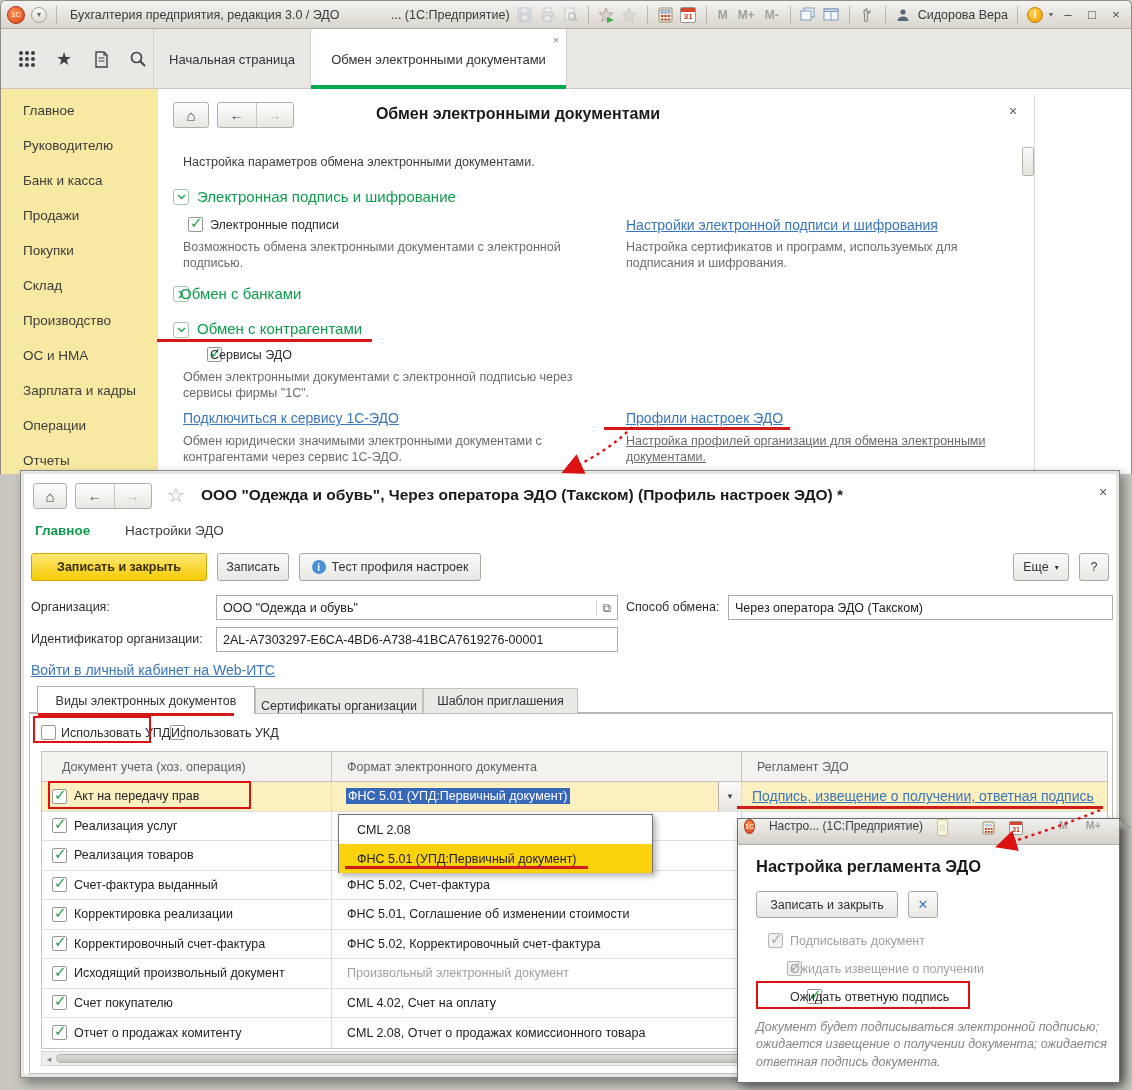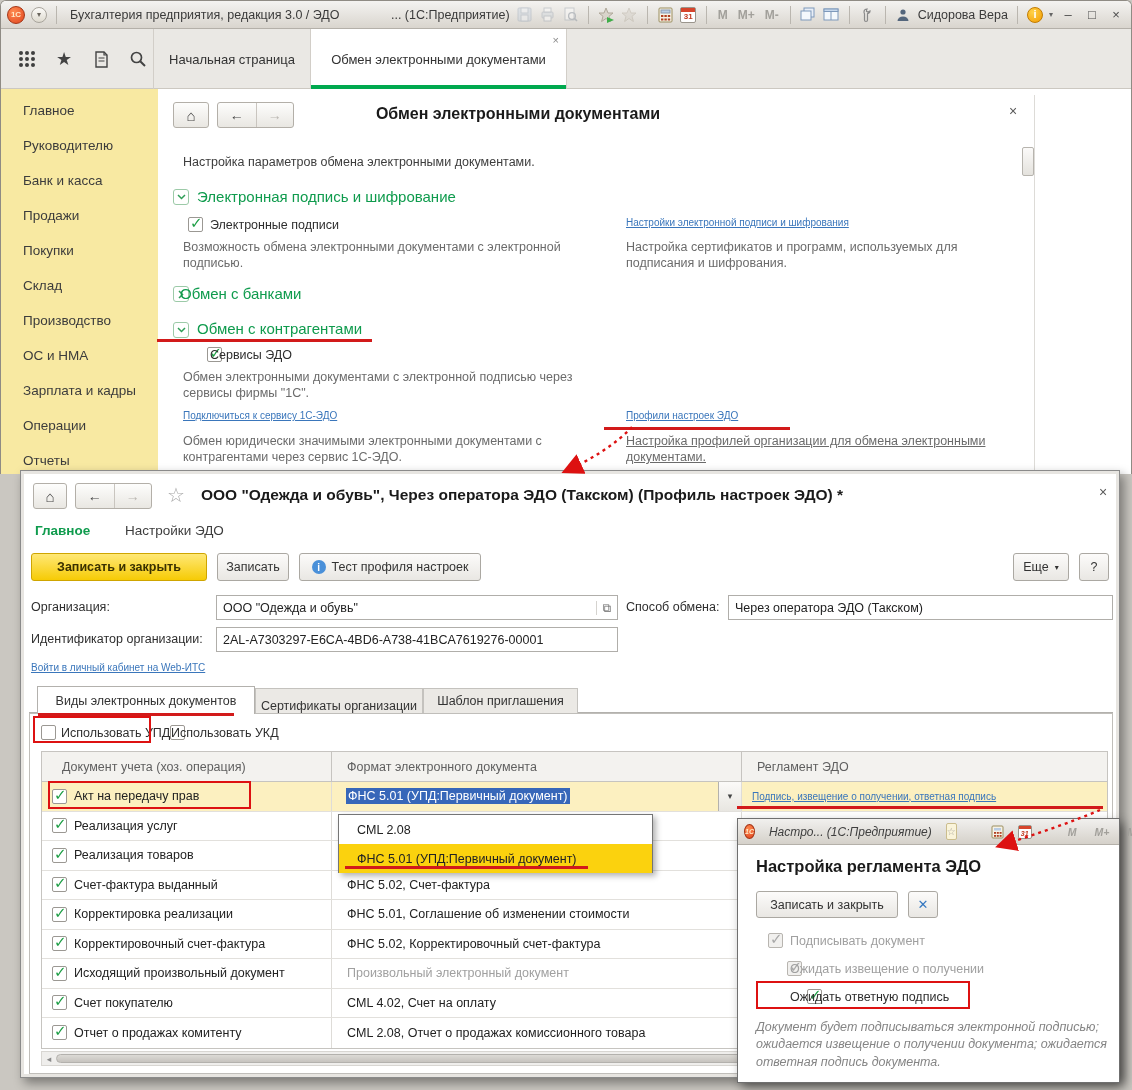--- a/index.html
+++ b/index.html
@@ -46,21 +46,21 @@
   .scroll-thumb{position:absolute;border:1px solid #b7b4ae;border-radius:2px;background:linear-gradient(#fbfaf9,#e4e2dd);}
   .introtext{font-size:12.5px;color:#3d3d3d;}
   .expander{width:16px;height:16px;border:1px solid #9ccaa8;border-radius:3px;display:flex;align-items:center;justify-content:center;background:#fff;}
   .sechead{font-size:15px;color:#0f9b4d;white-space:nowrap;}
   .cb{width:15px;height:15px;border:1px solid #9b9893;background:#fff;border-radius:2px;position:relative;display:inline-block;}
   .cb.on::after{content:"✓";position:absolute;left:1px;top:-4px;font-size:15px;font-weight:bold;color:#1d9e45;}
   .cb.dis{background:#f1f0ee;border-color:#b8b5b0;}
   .cb.dis::after{color:#a8a8a8;}
   .cblabel{font-size:12.5px;color:#2e2e2e;}
   .desc{font-size:12.5px;color:#6b6b6b;line-height:1.3;}
-  .link{font-size:10px;color:#3a76bb;text-decoration:underline;cursor:pointer;white-space:nowrap;}
+  .link{font-size:14px;color:#3a76bb;text-decoration:underline;cursor:pointer;white-space:nowrap;}
   
   .win2{position:absolute;left:20px;top:470px;width:1100px;height:608px;background:#fff;border:1px solid #8a8a8a;box-shadow:inset 0 0 0 3px #e7e5e1, 4px 5px 10px rgba(0,0,0,.4);z-index:10;}
   .w2title{font-size:15.5px;font-weight:bold;color:#1a1a1a;white-space:nowrap;}
   .menu-green{font-size:13.5px;font-weight:bold;color:#0f9b4d;}
   .menu-plain{font-size:13.5px;color:#3d3d3d;}
   .btn{border:1px solid #aba8a2;border-radius:3px;background:linear-gradient(#fcfbfa,#e9e7e3);font-size:12.5px;color:#333;display:flex;align-items:center;justify-content:center;gap:6px;cursor:pointer;}
   .btn-yellow{background:linear-gradient(#ffe876,#f6cb05);border-color:#cfa500;font-weight:bold;color:#3a3000;}
   .ibadge{width:14px;height:14px;border-radius:50%;background:#4a90d9;color:#fff;font-size:10px;font-weight:bold;display:flex;align-items:center;justify-content:center;}
   .flabel{font-size:12.5px;color:#2e2e2e;white-space:nowrap;}
   .field{border:1px solid #b0aeaa;background:#fff;font-size:12.5px;color:#222;display:flex;align-items:center;padding:0 6px;}
@@ -87,21 +87,21 @@
   .sel-blue{background:#3767b9;color:#fff;padding:1px 2px;white-space:nowrap;}
   .dd-btn{margin-left:auto;width:23px;align-self:stretch;border-left:1px solid #b3b1ad;background:linear-gradient(#fbfaf8,#e8e6e1);display:flex;align-items:center;justify-content:center;font-size:9px;color:#444;}
   .dropdown{position:absolute;background:#fff;border:1px solid #757575;box-shadow:3px 3px 6px rgba(0,0,0,.3);z-index:20;}
   .dd-item{height:29px;display:flex;align-items:center;padding-left:18px;font-size:12.5px;color:#222;}
   .dd-item.sel{background:#fbd20e;}
   .hscroll{position:absolute;background:#efeeec;border:1px solid #d8d6d2;display:flex;align-items:center;}
   .hs-arrow{width:14px;text-align:center;font-size:9px;color:#8a8a8a;}
   .hs-thumb{height:9px;background:linear-gradient(#dcdad6,#c6c3be);border:1px solid #b3b1ad;border-radius:5px;}
   
   .win3{position:absolute;left:737px;top:818px;width:383px;height:265px;background:#fff;border:1px solid #6f6f6f;box-shadow:4px 5px 10px rgba(0,0,0,.45);z-index:30;}
-  .w3titlebar{position:absolute;left:0;top:0;right:0;height:26px;background:linear-gradient(#f1f0ee,#d5d1ca);border-bottom:1px solid #b4b0a9;display:flex;align-items:center;gap:14px;padding:0 6px;font-style:italic;}
+  .w3titlebar{position:absolute;left:0;top:0;right:0;height:26px;background:linear-gradient(#f1f0ee,#d5d1ca);border-bottom:1px solid #b4b0a9;display:flex;align-items:flex-start;gap:14px;padding:0 6px;}
   .w3title{font-size:12px;color:#3f3f3f;white-space:nowrap;margin-right:auto;}
   .w3head{font-size:16.5px;font-weight:bold;color:#1a1a1a;white-space:nowrap;}
   .xblue{color:#3577c0;font-weight:bold;font-size:13px;}
   .cblabel-dis{font-size:12.5px;color:#a0a0a0;}
   .w3desc{font-size:12.5px;color:#858585;line-height:1.38;font-style:italic;}
   .starbox{width:17px;height:17px;border:1px solid #cbbd8d;background:#faf4da;border-radius:2px;display:flex;align-items:center;justify-content:center;font-size:10px;color:#a8a49c;}
   
   .ann{position:absolute;z-index:50;pointer-events:none;}
   .ann-box{border:2px solid #dd1111;}
   .ann-line{background:#d21a1a;height:3px;}

